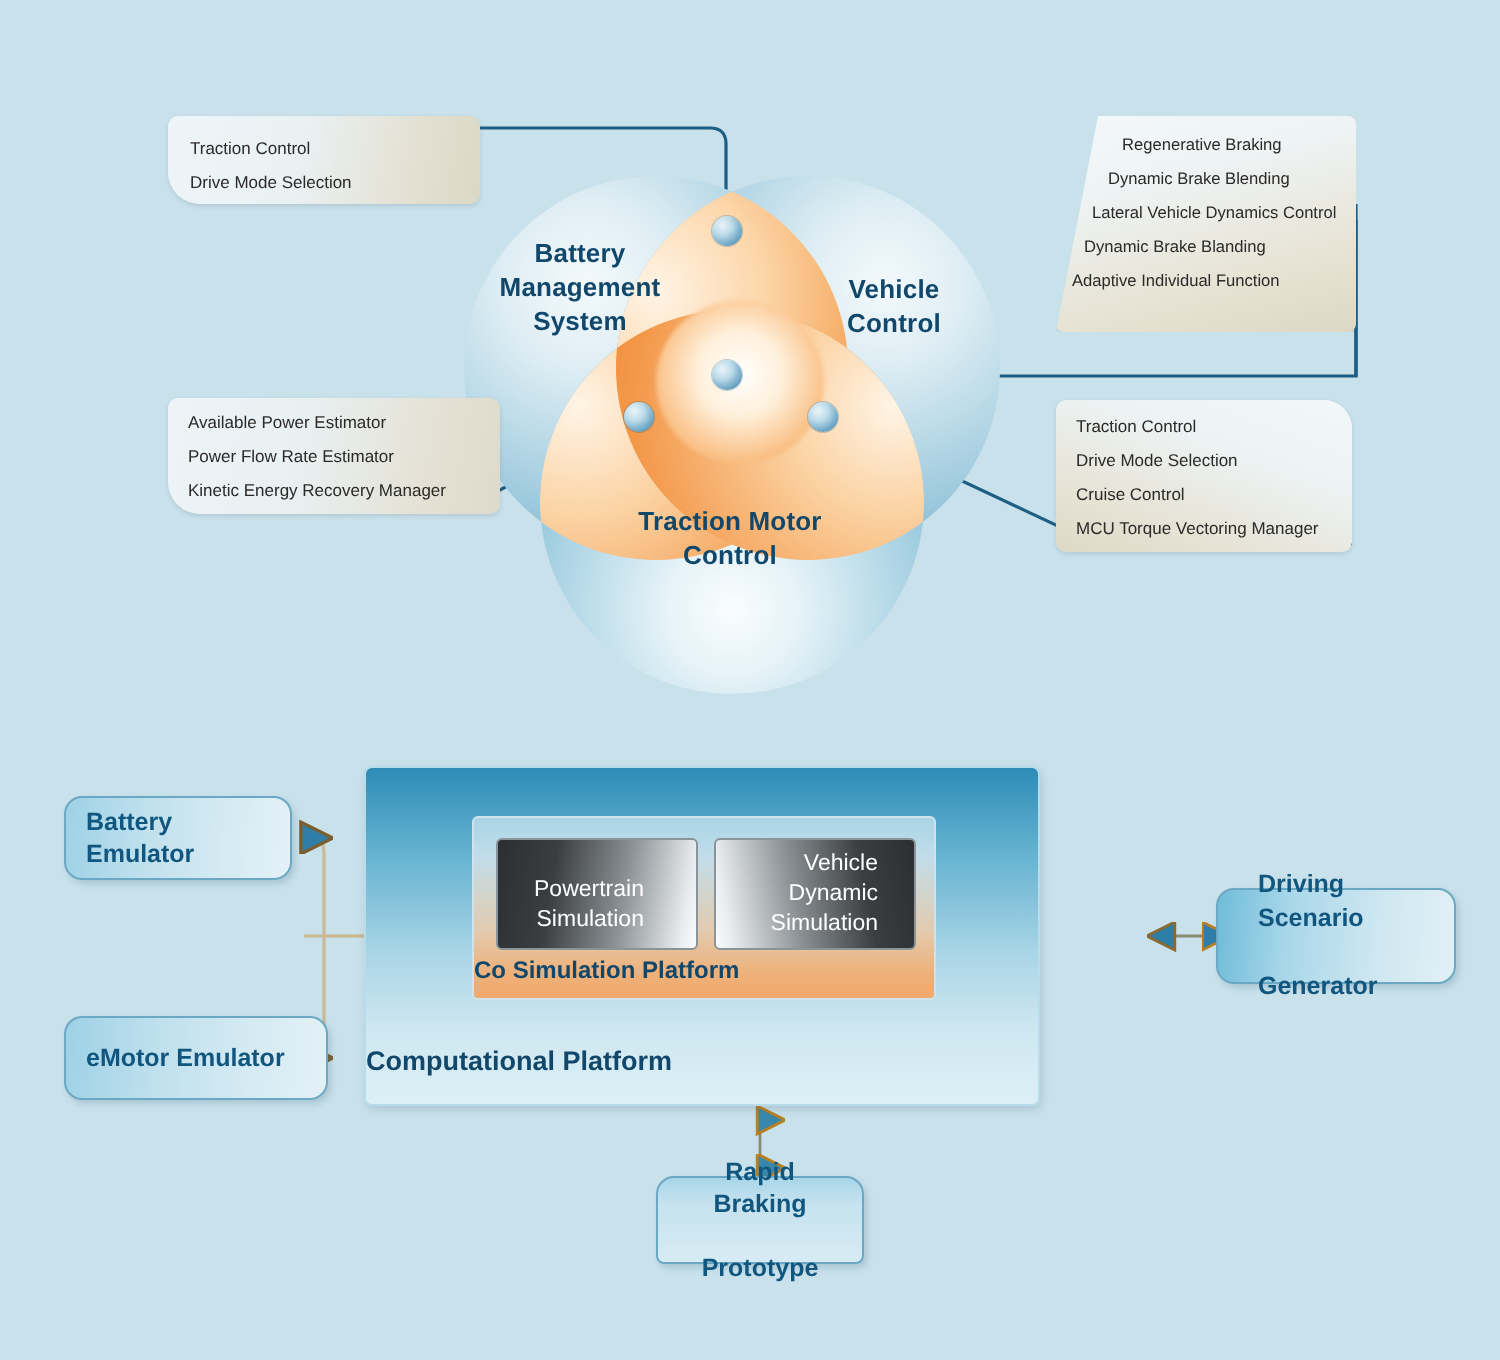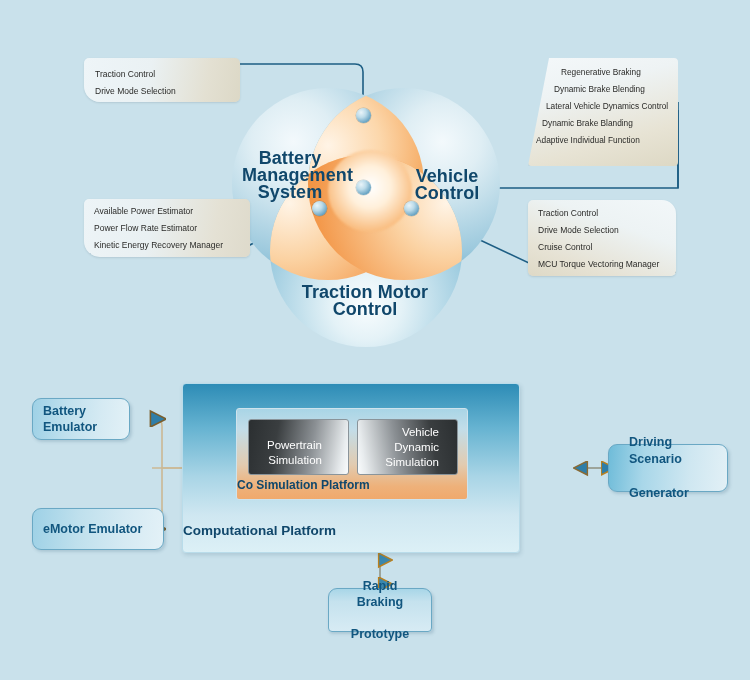--- a/index.html
+++ b/index.html
@@ -51,22 +51,22 @@
     background:radial-gradient(circle at 72% 60%, #fff4e6 0%, #fbd2a2 30%, #f3984a 72%, #ee8423 100%);}
 
   
   #lens-center{
     position:absolute;left:328px;top:150px;width:84px;height:82px;border-radius:50%;
     background:radial-gradient(circle at 50% 45%, #ffffff 0%, #fff0db 34%, #f9bd80 72%, #f2a055 100%);
     filter:blur(1px);
   }
 
   .circle-label{
-    position:absolute;color:#10476b;font-weight:bold;font-size:18px;
-    line-height:17px;text-align:center;letter-spacing:.1px;margin-top:32px;
+    position:absolute;color:#10476b;font-weight:bold;font-size:13px;
+    line-height:17px;text-align:center;letter-spacing:.1px;
   }
   #label-bms{left:242px;top:118px;width:96px;}
   #label-vc{left:404px;top:136px;width:86px;}
   #label-tmc{left:300px;top:252px;width:130px;}
 
   
   .dot{
     position:absolute;width:15px;height:15px;border-radius:50%;
     background:radial-gradient(circle at 34% 30%, #e9f4f9 0%, #bcdbe9 35%, #5d9cbe 78%, #25627f 100%);
     box-shadow:0 0 0 .5px rgba(20,70,100,.25);
@@ -139,21 +139,21 @@
   .sidebox{
     position:absolute;box-sizing:border-box;
     border:1px solid #6aa8c4;border-radius:9px;
     background:linear-gradient(95deg,#9ed1e6 0%,#bfe0ed 35%,#d5eaf3 70%,#e3f1f7 100%);
     color:#11567f;font-weight:bold;font-size:12.5px;line-height:16px;
     display:flex;align-items:center;
     box-shadow:1.5px 2px 3px rgba(70,110,135,.22);
   }
   .sidebox span{display:block;padding:0 10px;}
 
-  #box-battery{left:32px;top:48px;width:98px;height:42px;}
+  #box-battery{left:32px;top:48px;width:114px;height:42px;}
   #box-emotor{left:32px;top:158px;width:132px;height:42px;}
   #box-driving{
     left:608px;top:94px;width:120px;height:48px;
     background:linear-gradient(95deg,#6fbcd9 0%,#a9d7e9 30%,#cfe7f1 68%,#e2f0f6 100%);
   }
   #box-driving span{line-height:17px;}
   #box-rcp{
     left:328px;top:238px;width:104px;height:44px;
     border-radius:9px 9px 4px 4px;
     background:linear-gradient(180deg,#a8d6e8 0%,#c5e2ee 30%,#d7ebf4 100%);

